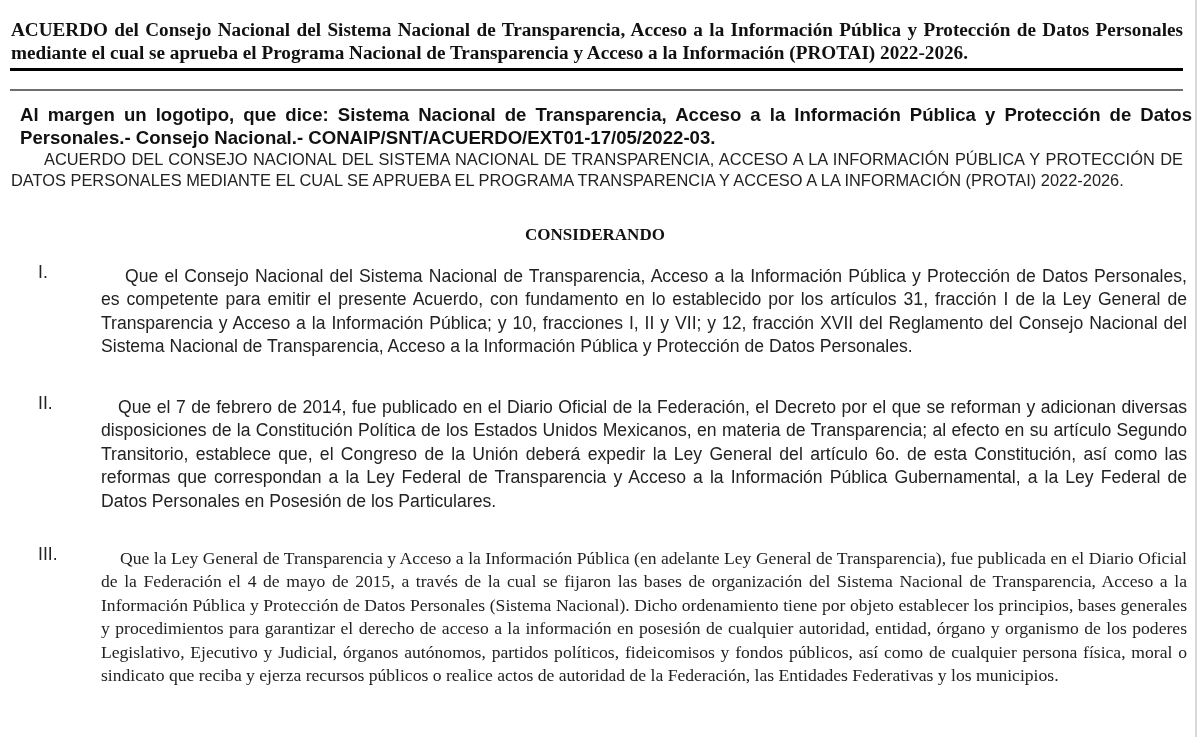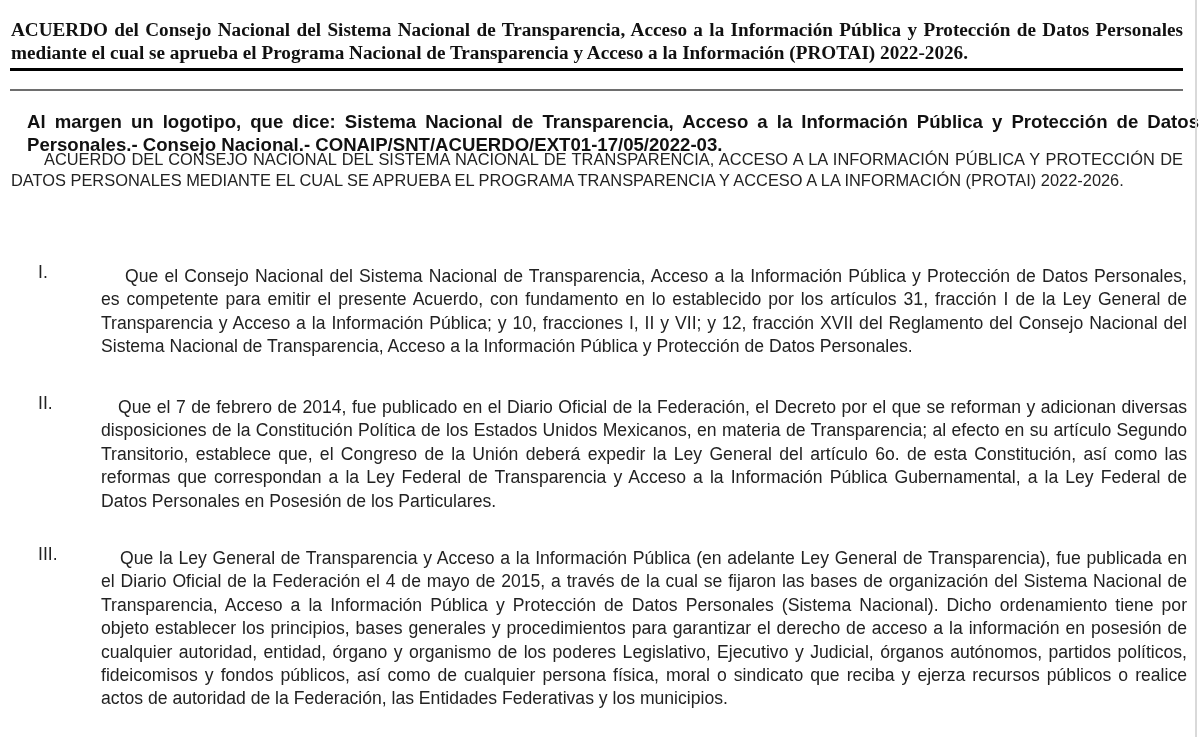--- a/index.html
+++ b/index.html
@@ -63,21 +63,21 @@
     position: absolute;
     left: 11px;
     top: 94px;
     width: 1172px;
     font-family: "Liberation Sans", sans-serif;
     font-weight: bold;
     font-size: 18.6px;
     line-height: 23px;
     text-align: justify;
     text-align-last: left;
-    margin: 16px;
+    margin: 9px;
     color: #111;
   }
   .acuerdo-caps {
     position: absolute;
     left: 11px;
     top: 149px;
     width: 1172px;
     font-family: "Liberation Sans", sans-serif;
     font-size: 16.4px;
     line-height: 21px;
@@ -125,35 +125,36 @@
     text-align: justify;
     text-align-last: left;
     margin: 4px;
     color: #222;
   }
   .item-1 { top: 261px; }
   .item-1 .text { text-indent: 24px; }
   .item-2 { top: 392px; }
   .item-2 .text { text-indent: 17px; }
   .item-3 { top: 543px; }
-  .item-3 .text { text-indent: 19px; }
+  .item-3 .text { text-indent: 19px; font-family: Liberation Serif, serif; }
 </style>
 </head>
 <body>
 
 <div class="page">
 
   <h1 class="title">ACUERDO del Consejo Nacional del Sistema Nacional de Transparencia, Acceso a la Información Pública y Protección de Datos Personales mediante el cual se aprueba el Programa Nacional de Transparencia y Acceso a la Información (PROTAI) 2022-2026.</h1>
   <div class="title-rule"></div>
 
   <div class="sub-rule"></div>
   <p class="margin-note">Al margen un logotipo, que dice: Sistema Nacional de Transparencia, Acceso a la Información Pública y Protección de Datos Personales.- Consejo Nacional.- CONAIP/SNT/ACUERDO/EXT01-17/05/2022-03.</p>
 
   <p class="acuerdo-caps">ACUERDO DEL CONSEJO NACIONAL DEL SISTEMA NACIONAL DE TRANSPARENCIA, ACCESO A LA INFORMACIÓN PÚBLICA Y PROTECCIÓN DE DATOS PERSONALES MEDIANTE EL CUAL SE APRUEBA EL PROGRAMA TRANSPARENCIA Y ACCESO A LA INFORMACIÓN (PROTAI) 2022-2026.</p>
 
+  <h2 class="considerando">CONSIDERANDO</h2>
 
   <div class="item item-1">
     <span class="num">I.</span>
     <p class="text">Que el Consejo Nacional del Sistema Nacional de Transparencia, Acceso a la Información Pública y Protección de Datos Personales, es competente para emitir el presente Acuerdo, con fundamento en lo establecido por los artículos 31, fracción I de la Ley General de Transparencia y Acceso a la Información Pública; y 10, fracciones I, II y VII; y 12, fracción XVII del Reglamento del Consejo Nacional del Sistema Nacional de Transparencia, Acceso a la Información Pública y Protección de Datos Personales.</p>
   </div>
 
   <div class="item item-2">
     <span class="num">II.</span>
     <p class="text">Que el 7 de febrero de 2014, fue publicado en el Diario Oficial de la Federación, el Decreto por el que se reforman y adicionan diversas disposiciones de la Constitución Política de los Estados Unidos Mexicanos, en materia de Transparencia; al efecto en su artículo Segundo Transitorio, establece que, el Congreso de la Unión deberá expedir la Ley General del artículo 6o. de esta Constitución, así como las reformas que correspondan a la Ley Federal de Transparencia y Acceso a la Información Pública Gubernamental, a la Ley Federal de Datos Personales en Posesión de los Particulares.</p>
   </div>

